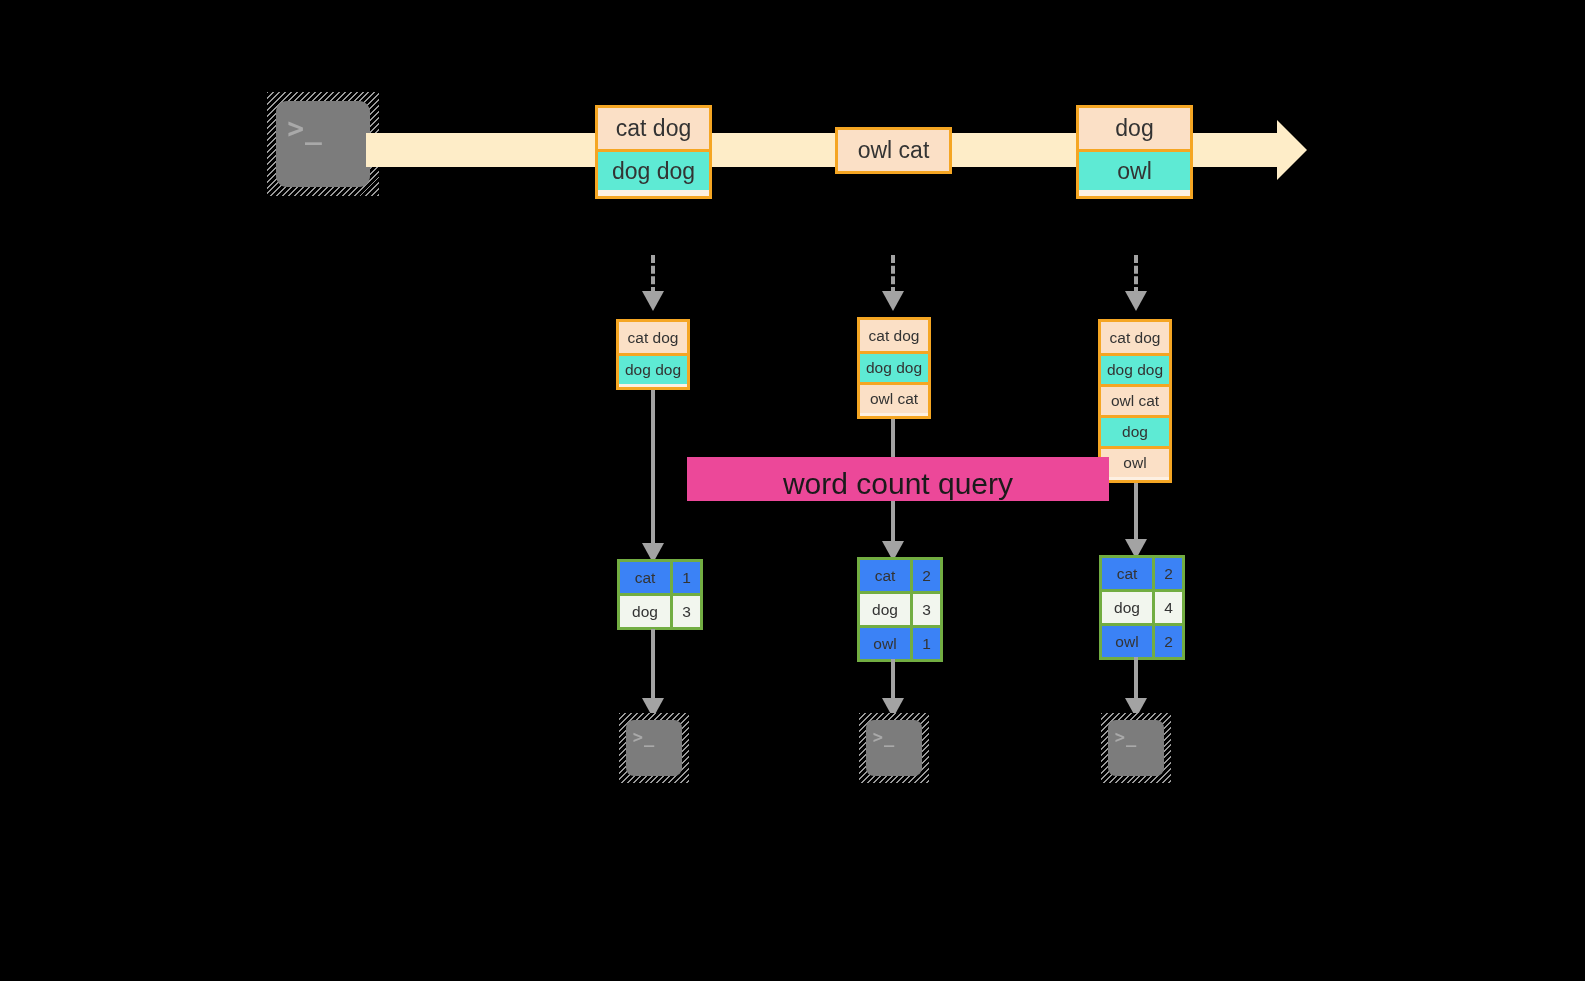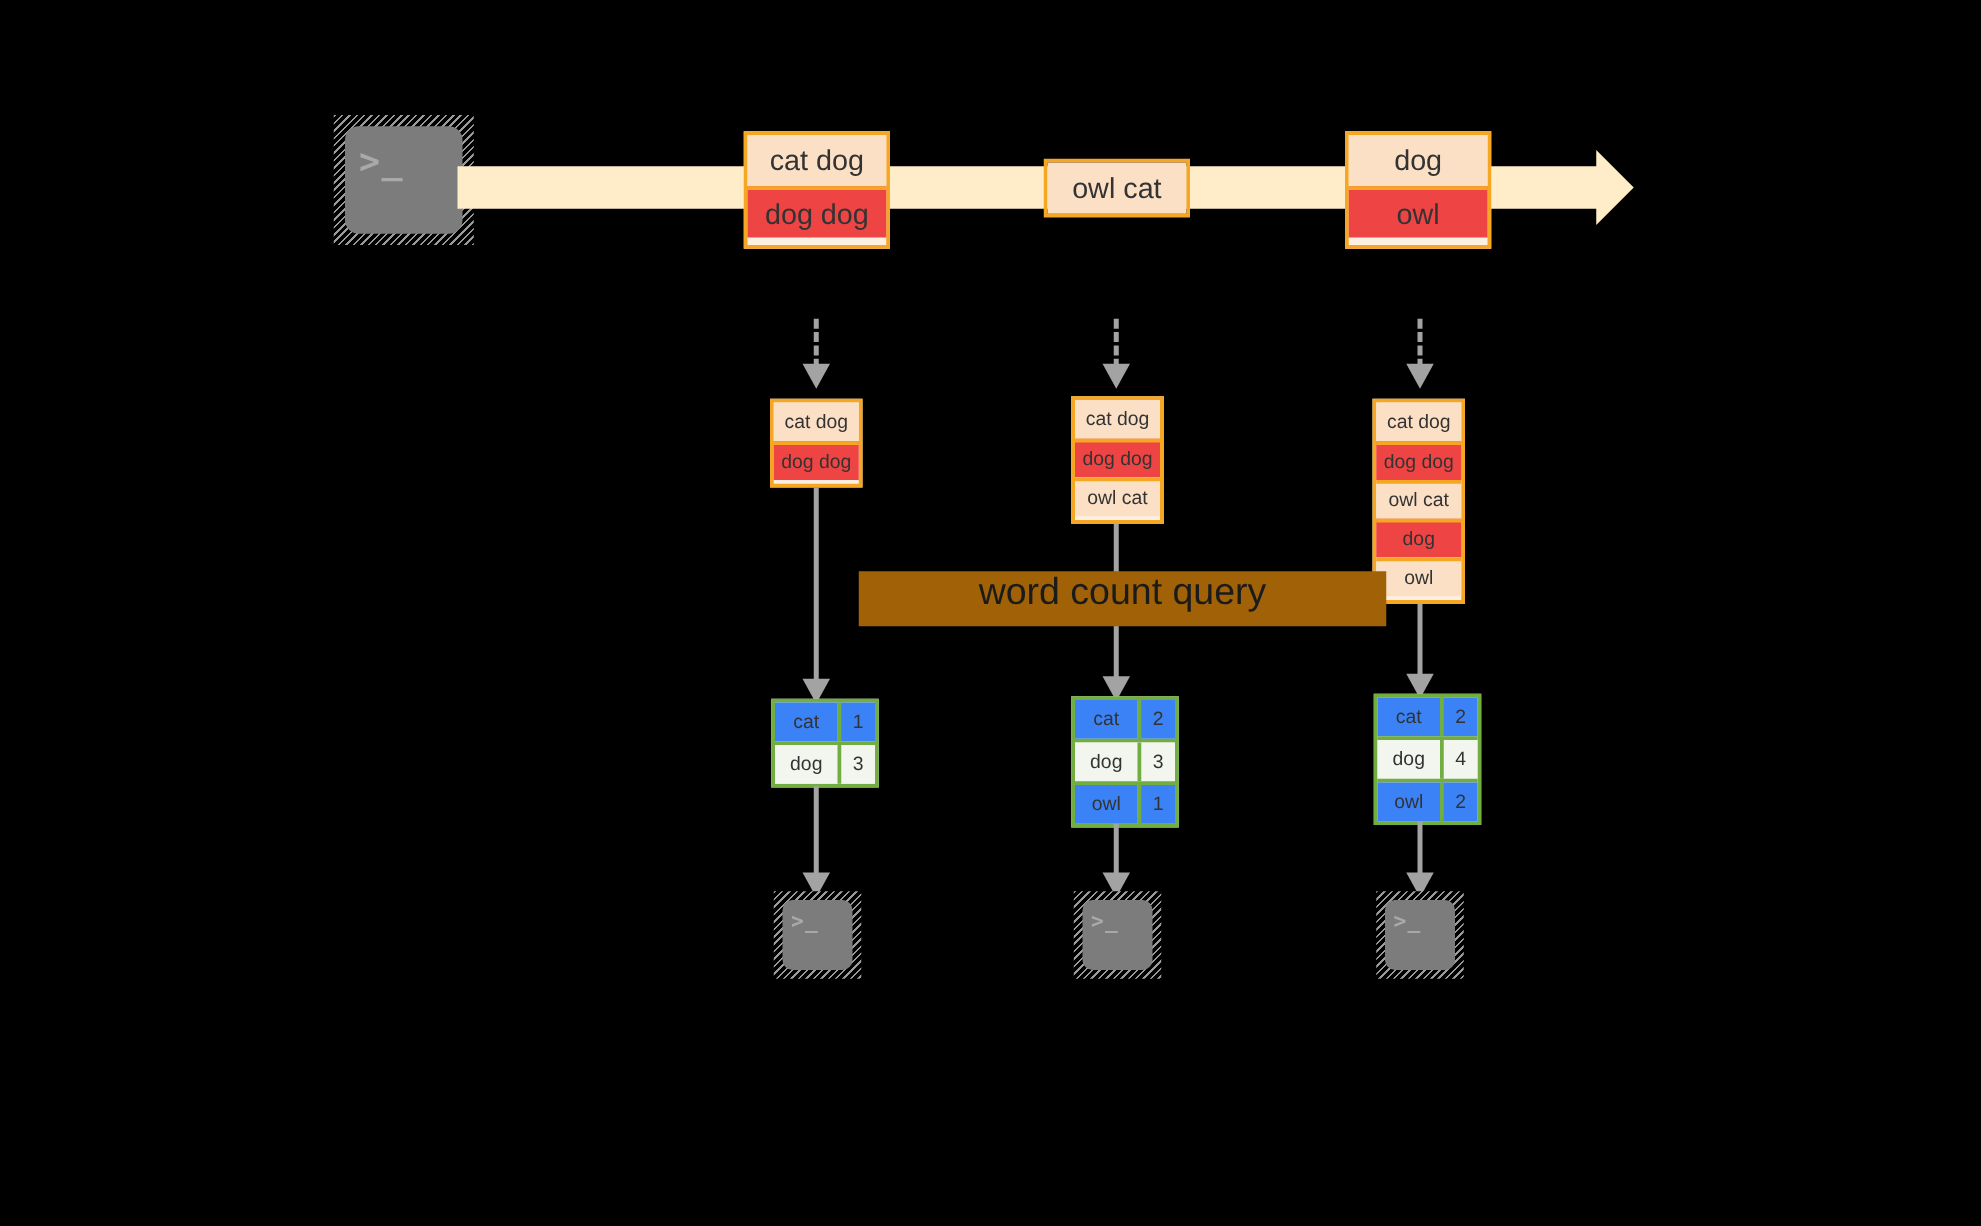--- a/index.html
+++ b/index.html
@@ -76,21 +76,21 @@
   .evt-row {
     box-sizing: border-box;
     display: flex;
     align-items: center;
     justify-content: center;
     color: #333333;
     white-space: nowrap;
     font-family: "Liberation Sans", sans-serif;
   }
   .evt-row.shade-a { background: #fbe0c6; }
-  .evt-row.shade-b { background: #ef4444; }
+  .evt-row.shade-b { background: #5eead4; }
   .evt-row + .evt-row { border-top: 3px solid #f5a623; }
 
   
   .evt-big .evt-row { height: 41px; font-size: 23px; }
   .evt-big.single .evt-row { height: 41px; }
 
   
   .evt-small .evt-row { height: 31px; font-size: 15.5px; }
 
   
@@ -136,23 +136,23 @@
     position: absolute;
     width: 0; height: 0;
     border-left: 11px solid transparent;
     border-right: 11px solid transparent;
     border-top: 20px solid #a3a3a3;
   }
 
   
   .query-banner {
     position: absolute;
-    background: #a16207;
-    display: flex;
-    align-items: flex-start;
+    background: #ec4899;
+    display: flex;
+    align-items: flex-end;
     justify-content: center;
     color: #1b1b1b;
     font-size: 30px;
     white-space: nowrap;
   }
 </style>
 </head>
 <body>
 
 <div id="stage">

